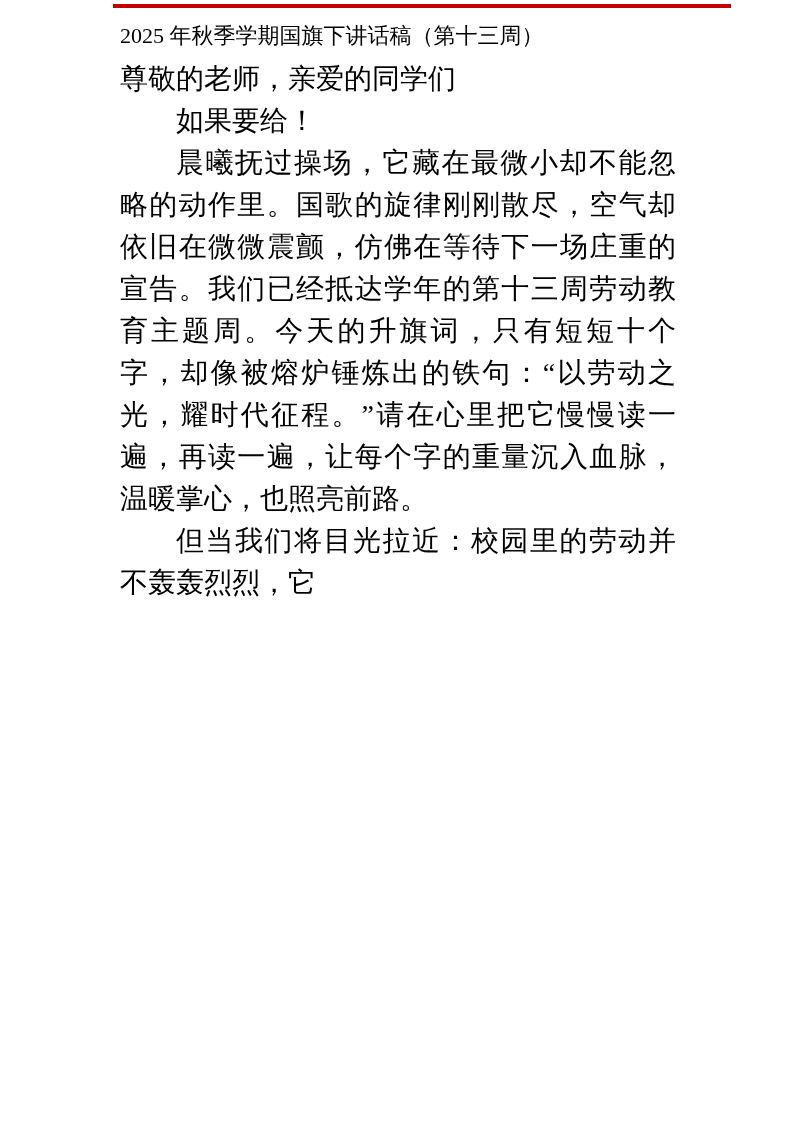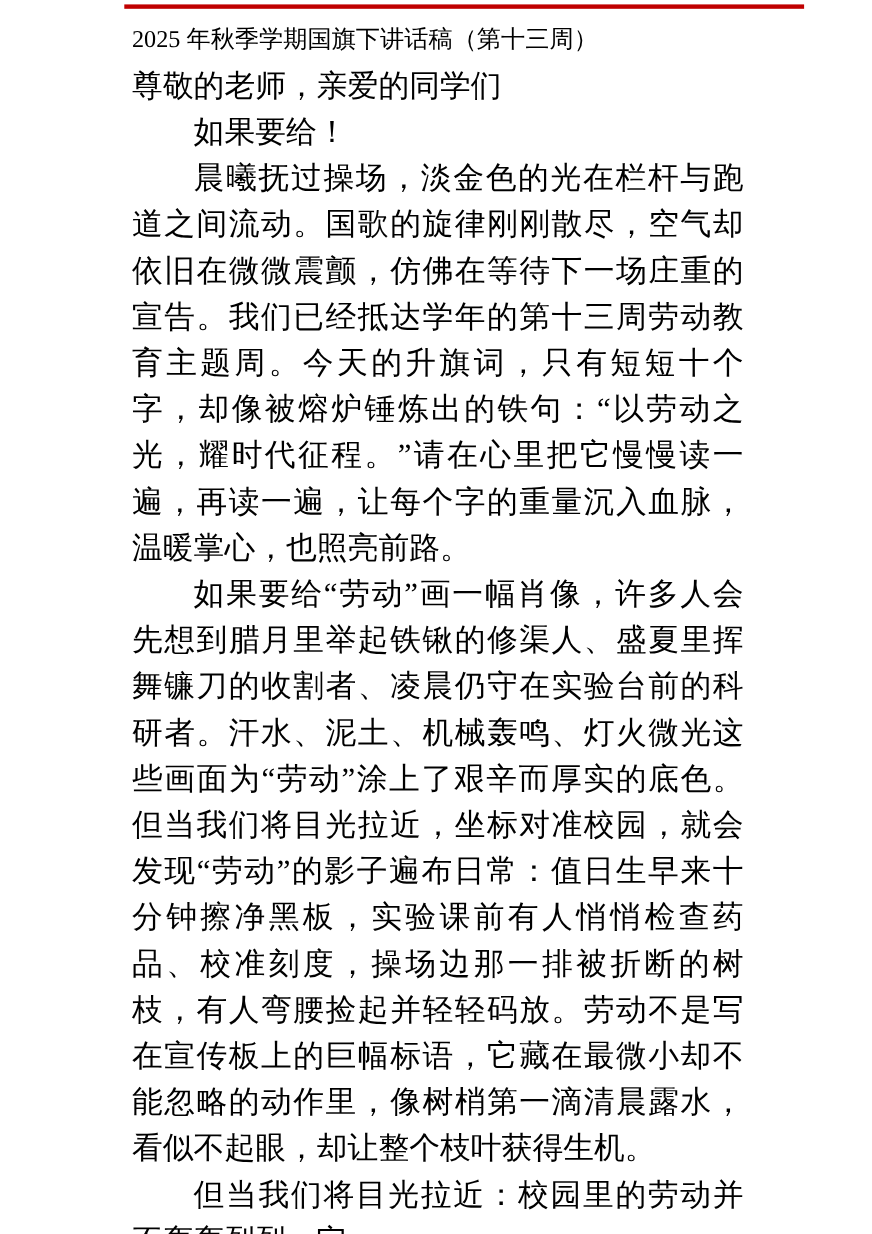--- a/index.html
+++ b/index.html
@@ -65,19 +65,18 @@
   <div class="content">
 
 
     <div class="title-rule"></div>
 
     <h2 class="doc-subtitle">2025 年秋季学期国旗下讲话稿（第十三周）</h2>
 
     <div class="doc-body">
       <p>尊敬的老师，亲爱的同学们</p>
       <p class="indent">如果要给！</p>
-      <p class="indent">晨曦抚过操场，淡金色的光在栏杆与跑道之间流动。国歌的旋律刚刚散尽，空气却依旧在微微震颤，仿佛在等待下一场庄重的宣告。我们已经抵达学年的第十三周劳动教育主题周。今天的升旗词，只有短短十个字，却像被熔炉锤炼出的铁句：“以劳动之光，耀时代征程。”请在心里把它慢慢读一遍，再读一遍，让每个字的重量沉入血脉，温暖掌心，也照亮前路。</p>
-      <p class="indent">如果要给“劳动”画一幅肖像，许多人会先想到腊月里举起铁锹的修渠人、盛夏里挥舞镰刀的收割者、凌晨仍守在实验台前的科研者。汗水、泥土、机械轰鸣、灯火微光这些画面为“劳动”涂上了艰辛而厚实的底色。但当我们将目光拉近，坐标对准校园，就会发现“劳动”的影子遍布日常：值日生早来十分钟擦净黑板，实验课前有人悄悄检查药品、校准刻度，操场边那一排被折断的树枝，有人弯腰捡起并轻轻码放。劳动不是写在宣传板上的巨幅标语，它藏在最微小却不能忽略的动作里，像树梢第一滴清晨露水，看似不起眼，却让整个枝叶获得生机。</p>
+      <p class="indent">晨曦抚过操场，它藏在最微小却不能忽略的动作里。国歌的旋律刚刚散尽，空气却依旧在微微震颤，仿佛在等待下一场庄重的宣告。我们已经抵达学年的第十三周劳动教育主题周。今天的升旗词，只有短短十个字，却像被熔炉锤炼出的铁句：“以劳动之光，耀时代征程。”请在心里把它慢慢读一遍，再读一遍，让每个字的重量沉入血脉，温暖掌心，也照亮前路。</p>
       <p class="indent">但当我们将目光拉近：校园里的劳动并不轰轰烈烈，它</p>
     </div>
 
   </div>
 </div>
 
 </body></html>

